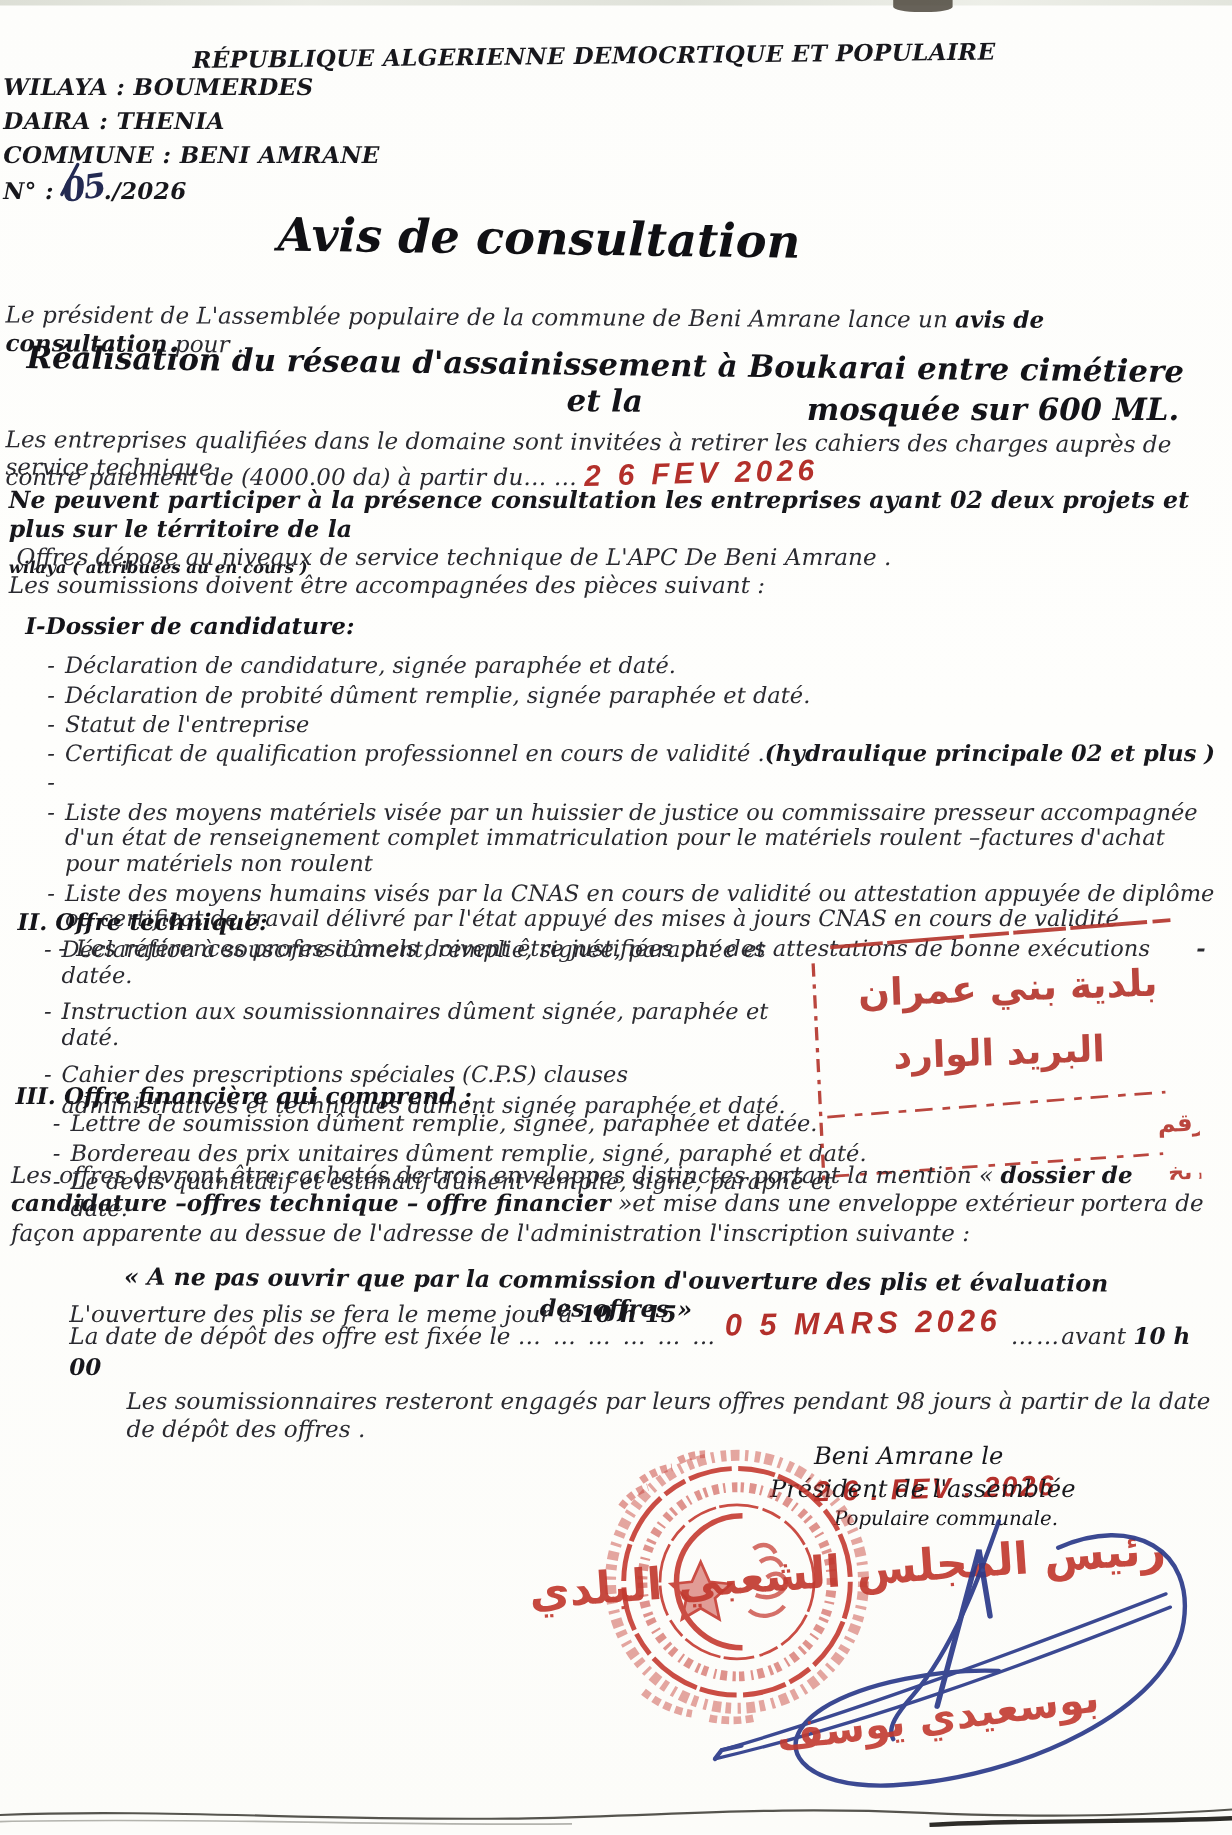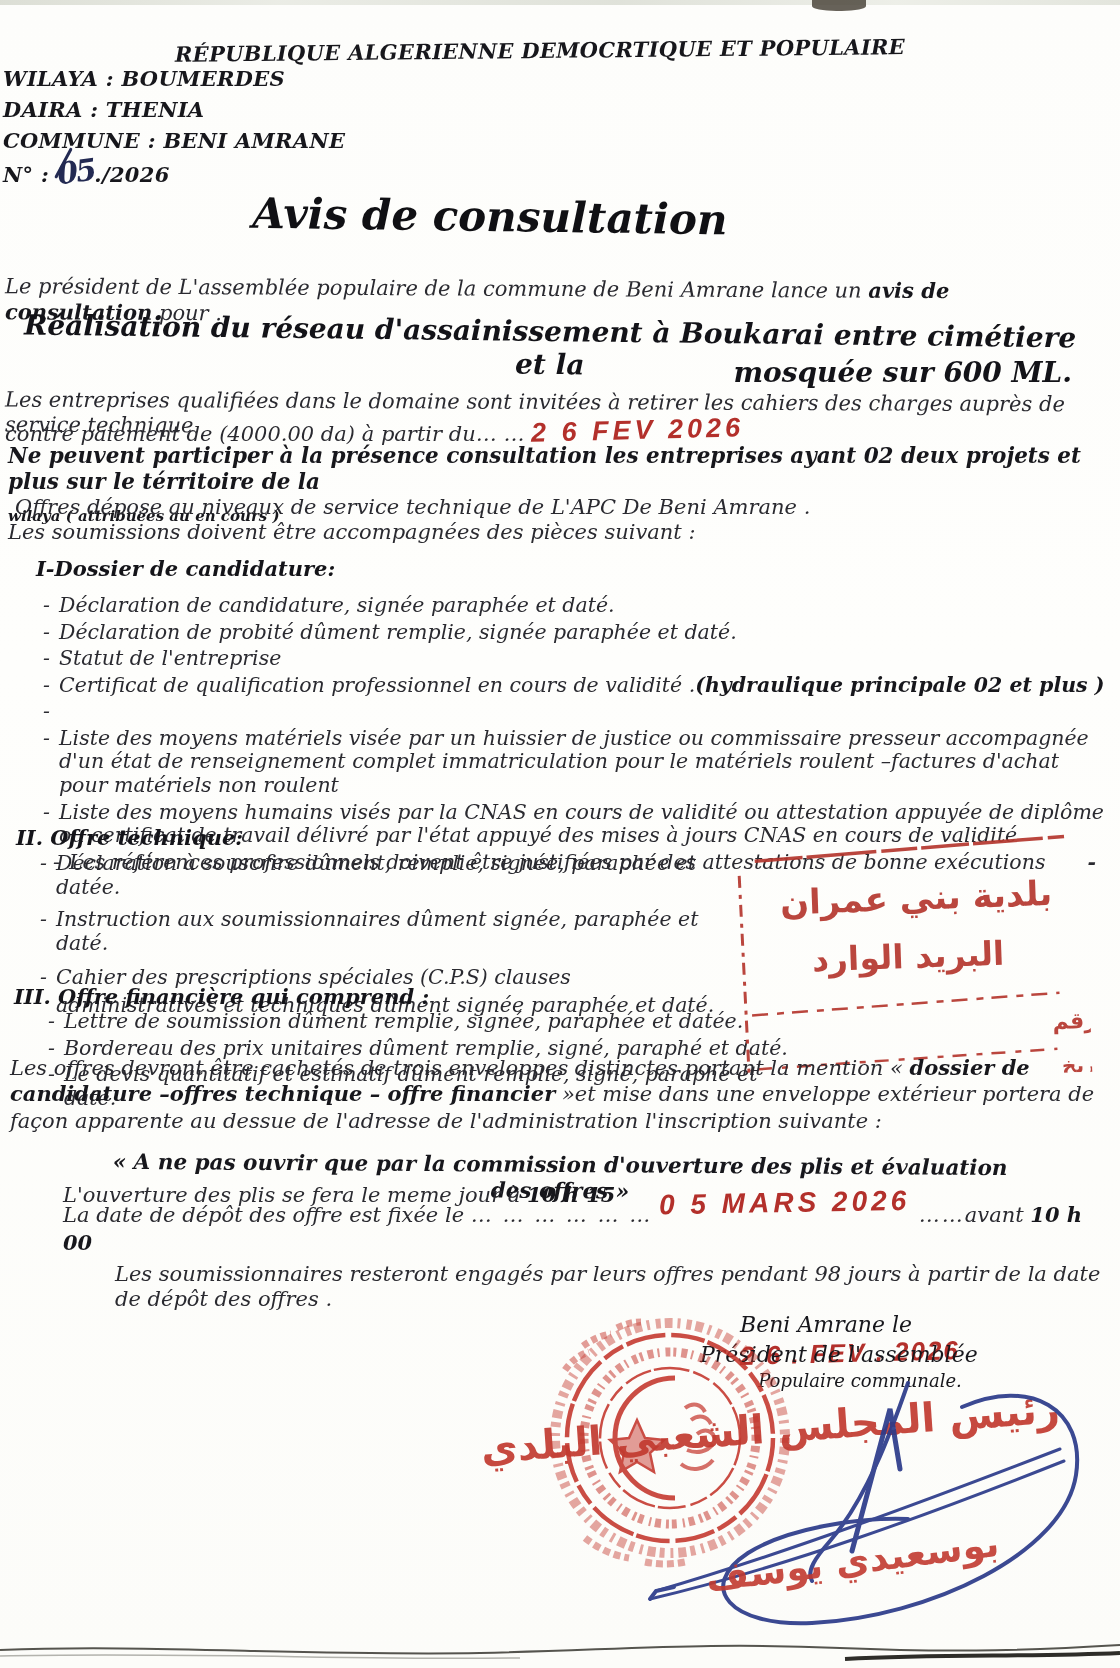--- a/index.html
+++ b/index.html
@@ -52,21 +52,21 @@
     <span>contre paiement de (4000.00 da) à partir du… …</span>
     <span class="stamp-date" style="font-size:27px;position:relative;top:-2px;">2 6  FEV  2026</span>
   </div>
 
   <div class="abs t b dark" style="left:8px;top:443px;width:1110px;font-size:21.5px;">Ne peuvent participer à la présence consultation les entreprises ayant 02 deux projets et plus sur le térritoire de la</div>
   <div class="abs t b dark" style="left:8px;top:469px;width:1110px;font-size:15px;margin-top:38px;">wilaya  ( attribuées au en cours )</div>
 
   <div class="abs t" style="left:15px;top:495px;">Offres dépose au niveaux de service technique de L'APC De Beni Amrane .</div>
   <div class="abs t" style="left:8px;top:520px;">Les soumissions doivent être accompagnées des pièces suivant :</div>
 
-  <div class="abs sec" style="left:36px;top:556px;">I-Dossier de candidature:</div>
+  <div class="abs sec" style="left:23px;top:556px;">I-Dossier de candidature:</div>
   <div class="abs" style="left:43px;top:594px;width:1068px;">
     <div class="li">
         <span class="dash">-</span>
         <span>Déclaration de candidature, signée paraphée et daté.</span>
       </div>
     <div class="li">
         <span class="dash">-</span>
         <span>Déclaration de probité dûment remplie, signée paraphée et daté.</span>
       </div>
     <div class="li">

